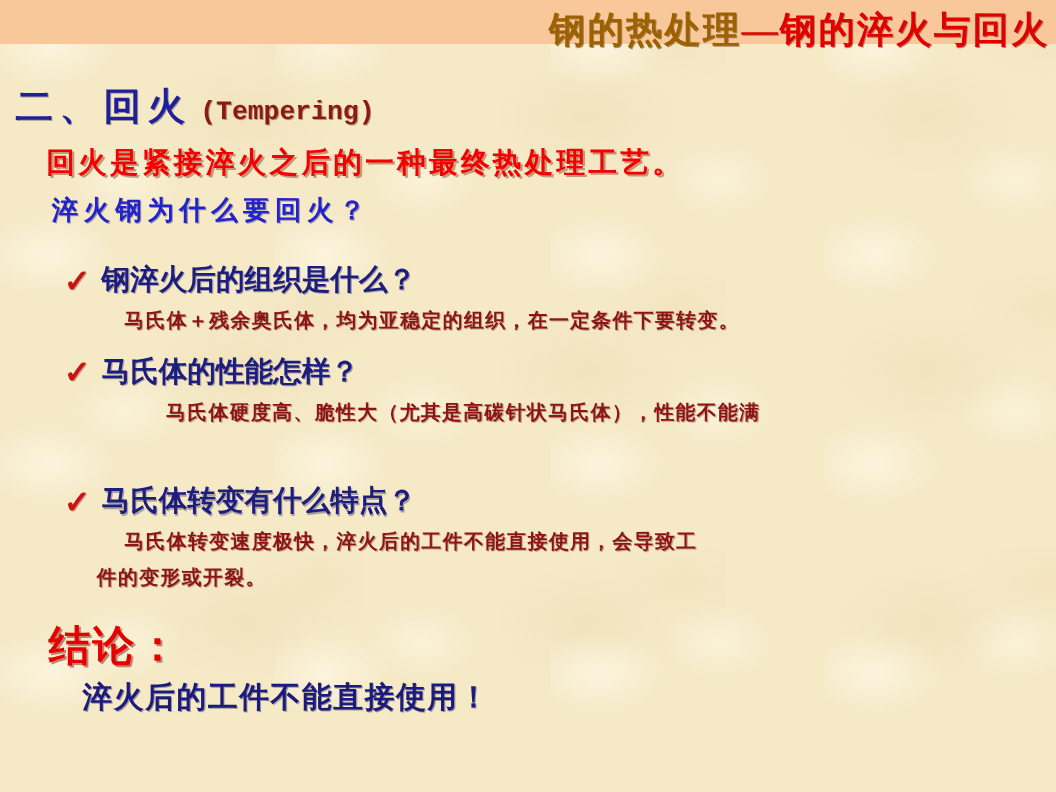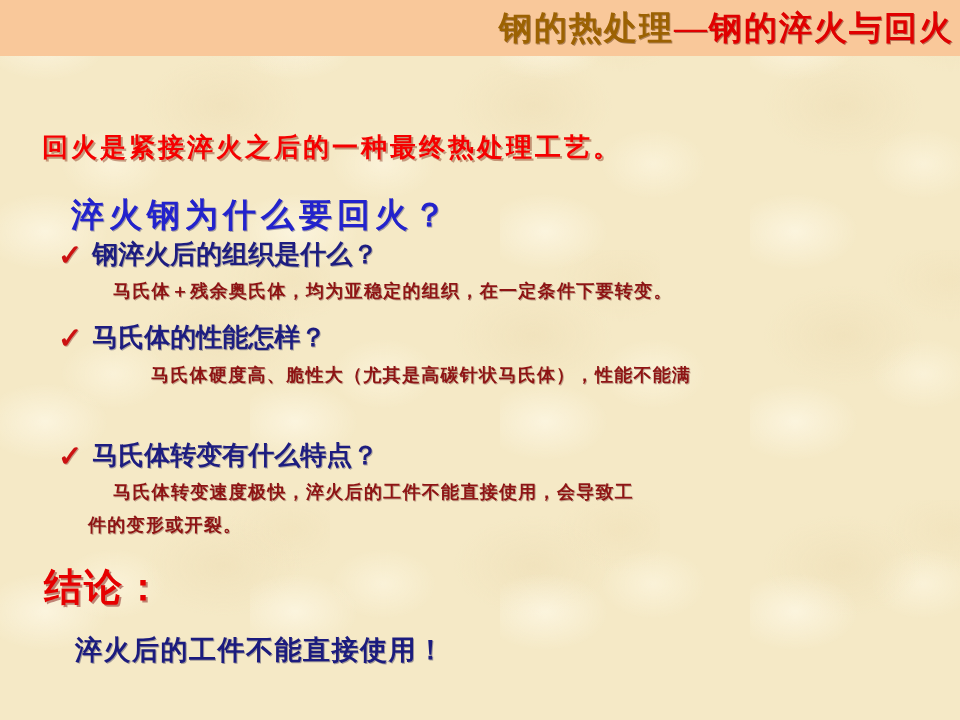--- a/index.html
+++ b/index.html
@@ -18,21 +18,21 @@
       radial-gradient(ellipse 90px 55px at 18% 22%, rgba(255, 250, 234, 0.65), transparent 70%),
       radial-gradient(ellipse 110px 70px at 72% 46%, rgba(238, 222, 182, 0.55), transparent 72%),
       radial-gradient(ellipse 75px 50px at 42% 78%, rgba(255, 249, 230, 0.55), transparent 70%),
       radial-gradient(ellipse 95px 60px at 88% 12%, rgba(240, 224, 184, 0.5), transparent 70%);
     background-size: 250px 190px, 310px 230px, 270px 210px, 330px 250px;
   }
   .header-band {
     position: absolute;
     left: 0; top: 0;
     width: 960px;
-    height: 56px;
+    height: 40px;
     background: #F9C89A;
   }
   .header-title {
     position: absolute;
     right: 6px;
     top: 0;
     height: 56px;
     line-height: 56px;
     font-size: 33px;
     font-weight: bold;
@@ -69,26 +69,25 @@
     text-shadow: 1px 1px 0 rgba(70, 0, 0, 0.35);
   }
   .intro-line {
     top: 130px; left: 42px;
     font-size: 26px;
     letter-spacing: 3px;
     color: #F50000;
     text-shadow: 2px 2px 0 rgba(120, 25, 0, 0.4);
   }
   .lead-question {
-    top: 193px; left: 47px;
-    font-size: 33px;
+    top: 175px; left: 47px;
+    font-size: 24px;
     letter-spacing: 5px;
     color: #2323CC;
     text-shadow: 1px 1px 0 rgba(0, 0, 80, 0.35);
-    margin-left: 24px;
   }
   .bullet-row {
     font-size: 26px;
     color: #1D1D80;
     text-shadow: 1px 1px 0 rgba(0, 0, 60, 0.3);
   }
   .bullet-row .check {
     display: inline-block;
     color: #CC1111;
     font-size: 29px;
@@ -116,34 +115,36 @@
     letter-spacing: 2px;
     color: #E60000;
     text-shadow: 2px 2px 0 rgba(120, 0, 0, 0.45);
   }
   .conclusion-text {
     top: 616px; left: 75px;
     font-size: 27px;
     letter-spacing: 1.5px;
     color: #1B1B7E;
     text-shadow: 1px 1px 0 rgba(0, 0, 60, 0.35);
-    margin-top: 16px;
   }
 </style>
 </head>
 <body>
 
 <div class="slide">
 
   <div class="header-band">
     <div class="header-title">
       <span class="title-topic">钢的热处理</span><span class="title-subtopic">—钢的淬火与回火</span>
     </div>
   </div>
 
+  <div class="line section-heading">
+    <span class="heading-zh">二、回火</span><span class="heading-en">(Tempering)</span>
+  </div>
 
   <div class="line intro-line">回火是紧接淬火之后的一种最终热处理工艺。</div>
 
   <div class="line lead-question">淬火钢为什么要回火？</div>
 
   <div class="line bullet-row bullet-q1">
     <span class="check">✓</span><span>钢淬火后的组织是什么？</span>
   </div>
   <div class="line answer-line b1-a1">马氏体＋残余奥氏体，均为亚稳定的组织，在一定条件下要转变。</div>
 

